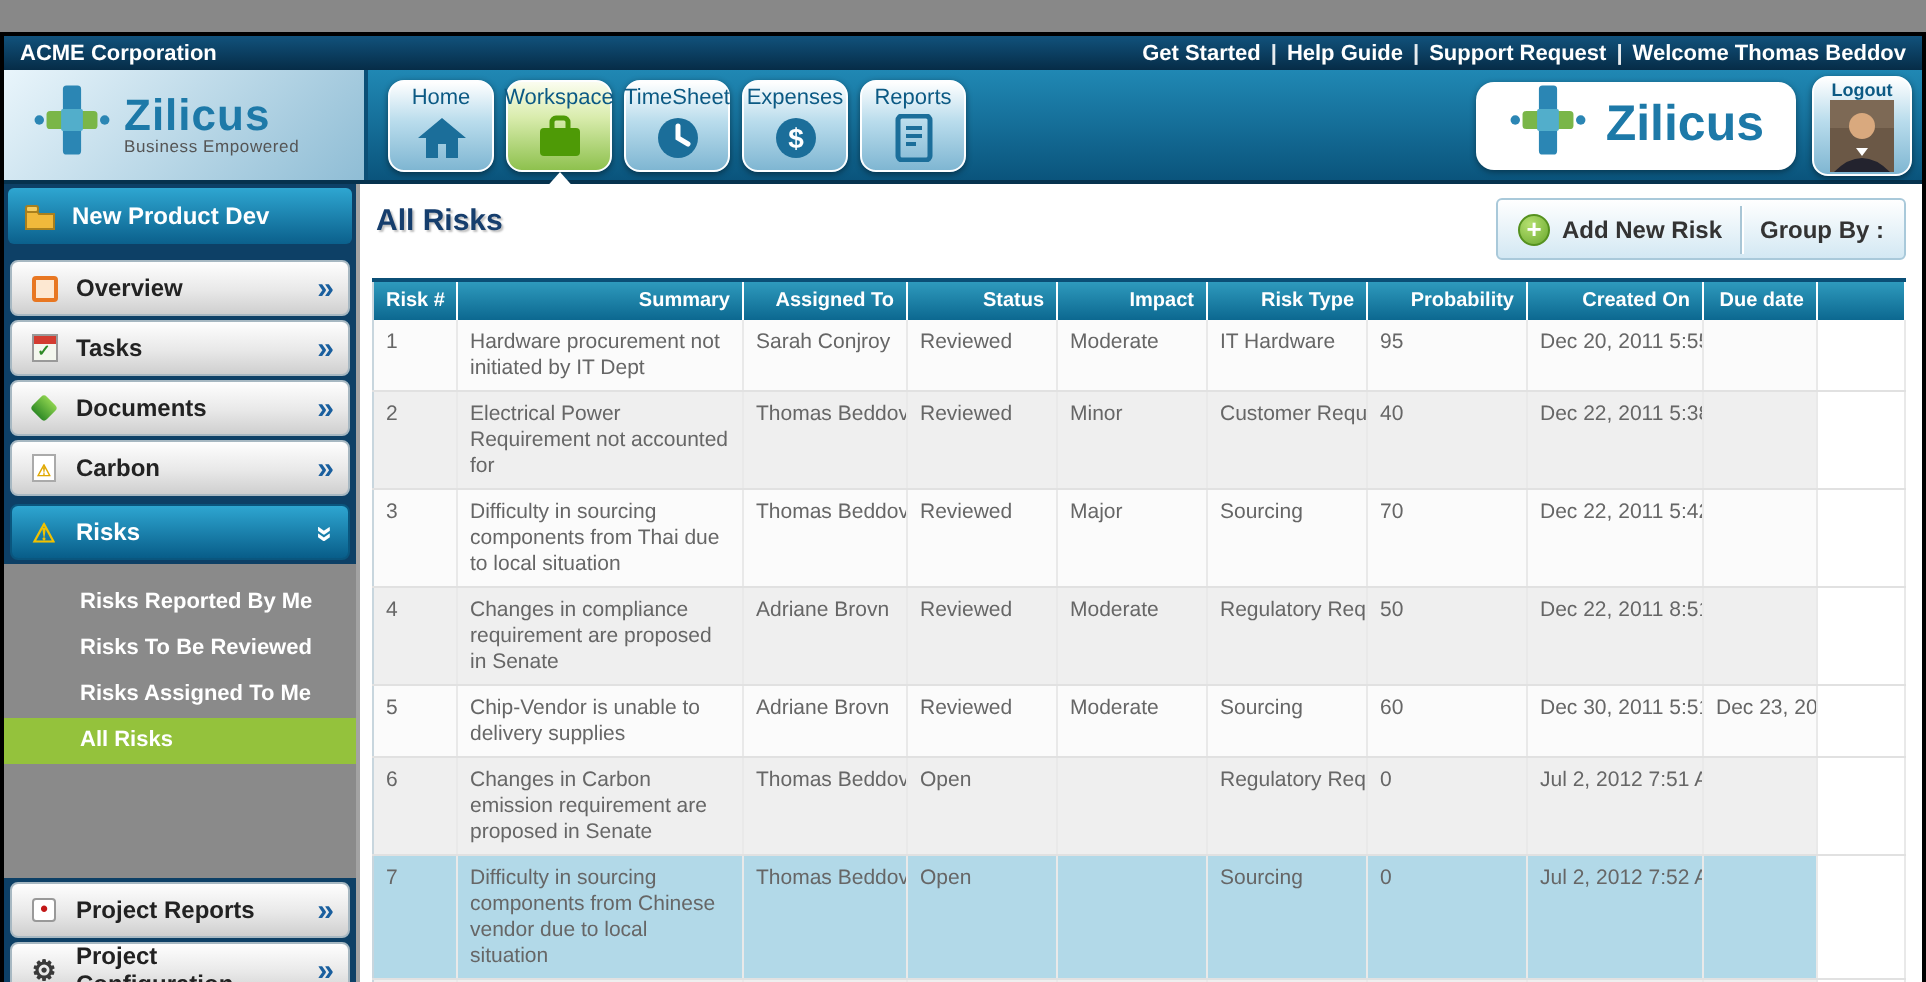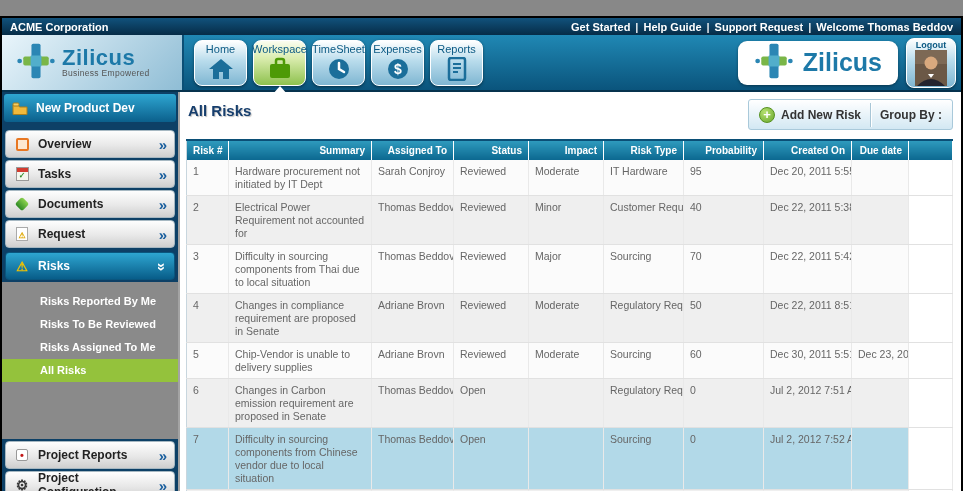--- a/index.html
+++ b/index.html
@@ -292,21 +292,21 @@
             <span class="sicon">
               <span class="docs-box"></span>
             </span>
             <span>Documents</span>
             <span class="chev">»</span>
           </div>
           <div class="side-item">
             <span class="sicon">
               <span class="issues-box">⚠</span>
             </span>
-            <span>Request</span>
+            <span>Carbon</span>
             <span class="chev">»</span>
           </div>
         </div>
       <div class="risks-item">
         <span class="sicon warn-glyph">⚠</span>
         <span>Risks</span>
         <span class="chev">»</span>
       </div>
       <div class="subpanel" id="riskSubitems">
           <div class="subitem">Risks Reported By Me</div>

